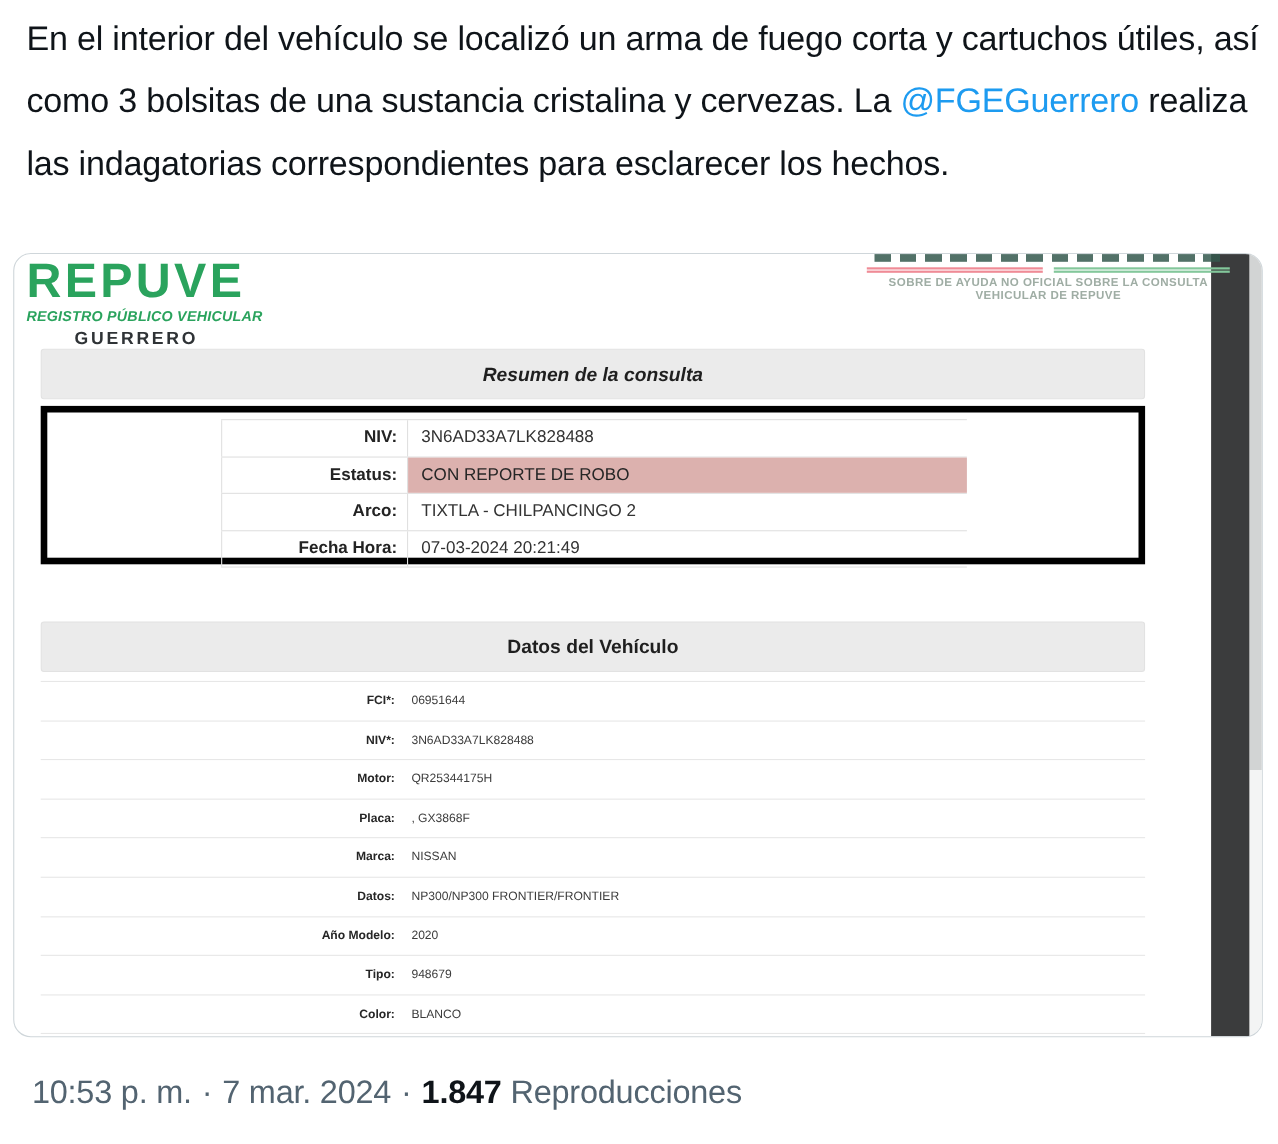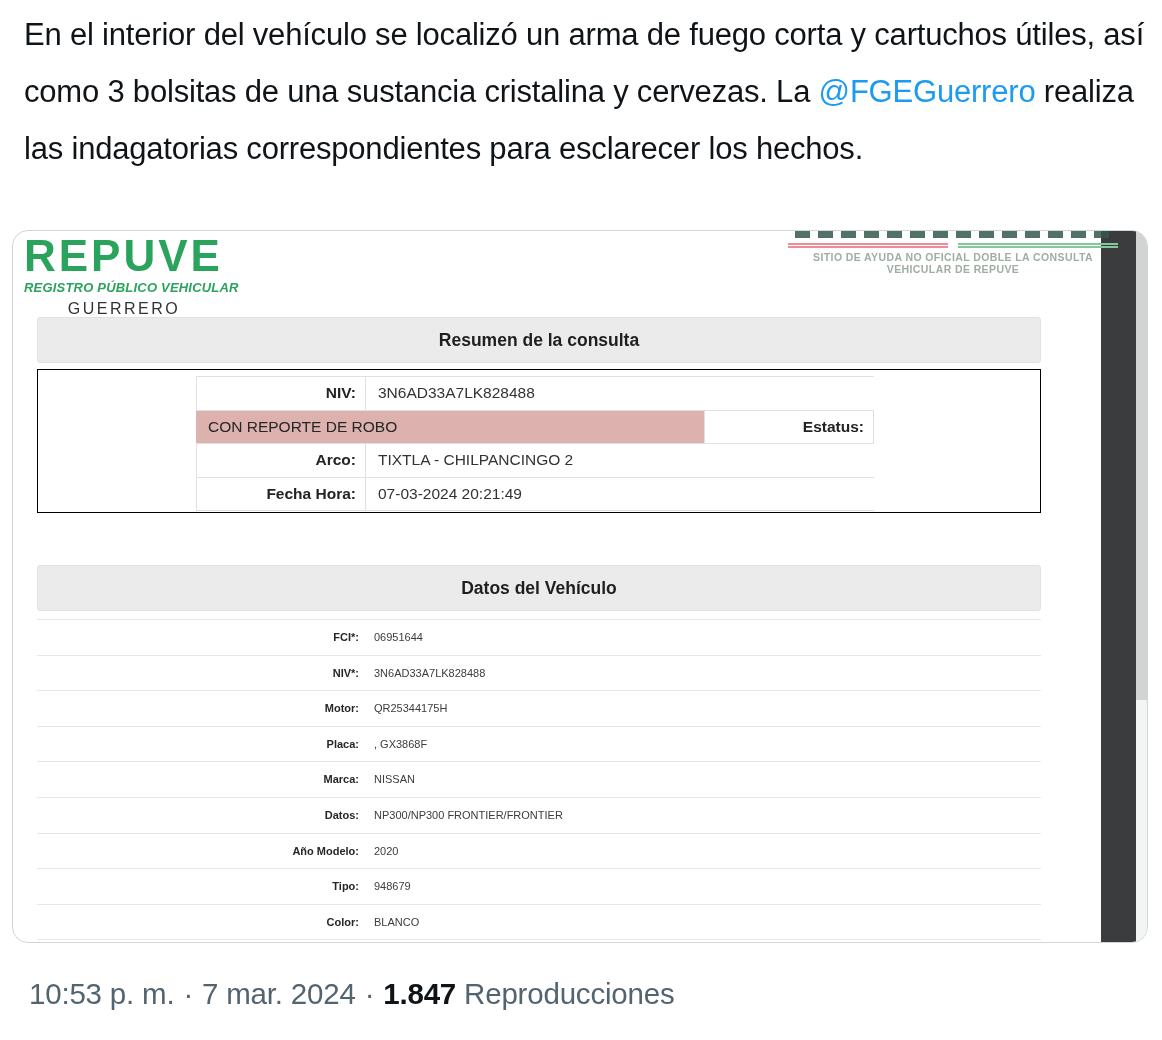--- a/index.html
+++ b/index.html
@@ -28,21 +28,21 @@
   .logo{position:absolute;left:11px;top:-13px;width:215px;margin-top:16px;}
   .logo-title{
     font-size:44px;line-height:44px;font-weight:800;color:#2aa35d;
     letter-spacing:3px;white-space:nowrap;
   }
   .logo-sub{
     font-size:13px;font-style:italic;font-weight:700;color:#2aa35d;
     letter-spacing:0.2px;margin-top:2px;white-space:nowrap;
   }
   .logo-state{
-    font-size:16px;font-weight:400;color:#2f3336;letter-spacing:2.5px;
+    font-size:16px;font-weight:700;color:#2f3336;letter-spacing:2.5px;
     text-align:center;margin-top:5px;width:200px;
   }
   
   .header-right{position:absolute;left:770px;top:0;width:340px;text-align:center;}
   .clipped-text{
     height:7px;width:316px;margin:0 auto;
     background:repeating-linear-gradient(90deg,#33584d 0 15px,transparent 15px 23px);
     opacity:.85;
   }
   .hr-lines{display:flex;gap:10px;justify-content:center;margin-top:5px;}
@@ -55,21 +55,21 @@
   }
   
   .section-bar{
     position:absolute;left:24px;width:1004px;height:46px;box-sizing:border-box;
     background:#ebebeb;border:1px solid #e2e2e2;border-radius:3px;
     text-align:center;font-weight:700;font-size:17.5px;color:#1f1f1f;line-height:45px;
   }
   
   .summary-box{
     position:absolute;left:24px;top:138px;width:1004px;height:144px;
-    border:1px solid #000000;box-sizing:border-box;background:#fff;
+    border:6px solid #000000;box-sizing:border-box;background:#fff;
   }
   .summary-table{position:absolute;left:158px;top:6px;width:678px;}
   .srow{display:flex;height:32.5px;border-bottom:1px solid #e0e0e0;}
   .srow:first-child{border-top:1px solid #e0e0e0;}
   .scell{line-height:32.5px;font-size:15.5px;box-sizing:border-box;}
   .scell.label{
     width:170px;border-left:1px solid #e0e0e0;border-right:1px solid #e0e0e0;
     text-align:right;padding-right:9px;font-weight:700;color:#232323;
   }
   .scell.value{flex:1;padding-left:12px;color:#333333;white-space:nowrap;}
@@ -102,36 +102,36 @@
     <div class="logo-state">GUERRERO</div>
   </div>
 
   <div class="header-right">
     <div class="clipped-text"></div>
     <div class="hr-lines">
       <div class="hr-line red"></div>
       <div class="hr-line green"></div>
     </div>
     <div class="disclaimer">
-      <div>SITIO DE AYUDA NO OFICIAL DOBLE LA CONSULTA</div>
+      <div>SOBRE DE AYUDA NO OFICIAL SOBRE LA CONSULTA</div>
       <div>VEHICULAR DE REPUVE</div>
     </div>
   </div>
 
-  <div class="section-bar" style="top:86px;">Resumen de la consulta</div>
+  <div class="section-bar" style="top:86px;font-style:italic;">Resumen de la consulta</div>
 
   <div class="summary-box">
     <div class="summary-table">
       <div class="srow">
         <div class="scell label">NIV:</div>
         <div class="scell value">3N6AD33A7LK828488</div>
       </div>
       <div class="srow">
+        <div class="scell label">Estatus:</div>
         <div class="scell value pink">CON REPORTE DE ROBO</div>
-        <div class="scell label">Estatus:</div>
       </div>
       <div class="srow">
         <div class="scell label">Arco:</div>
         <div class="scell value">TIXTLA - CHILPANCINGO 2</div>
       </div>
       <div class="srow">
         <div class="scell label">Fecha Hora:</div>
         <div class="scell value">07-03-2024 20:21:49</div>
       </div>
     </div>

